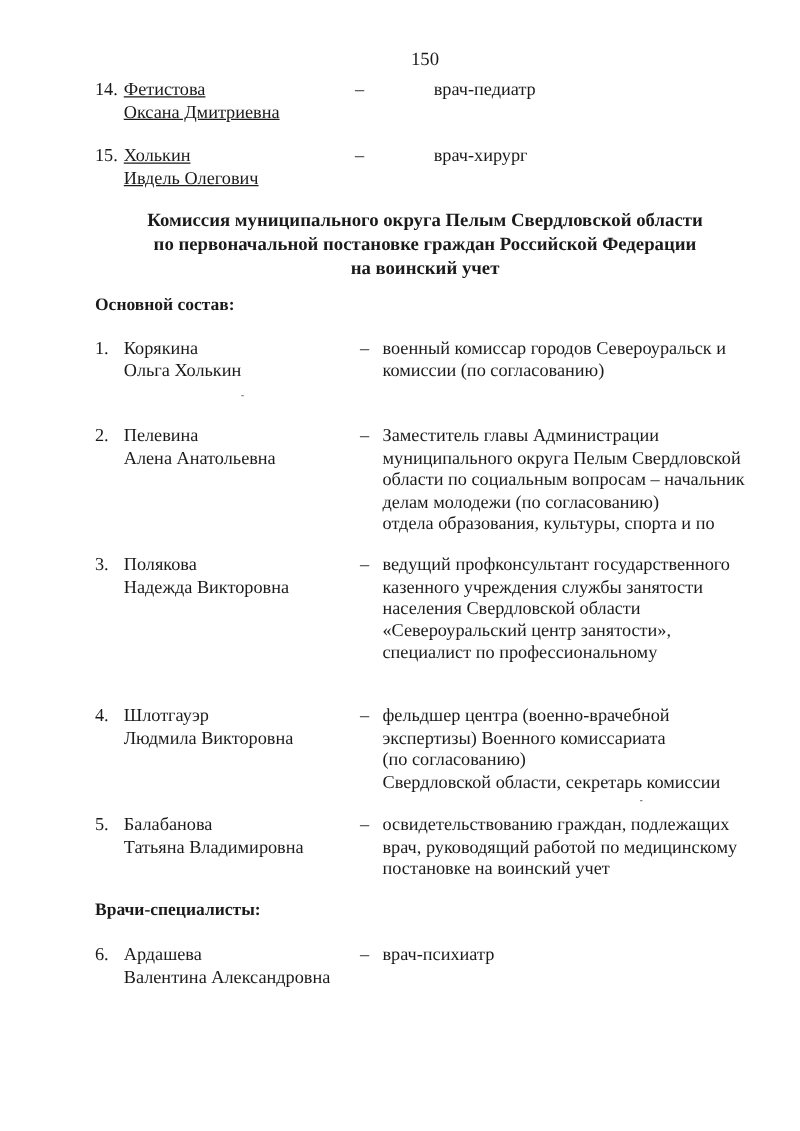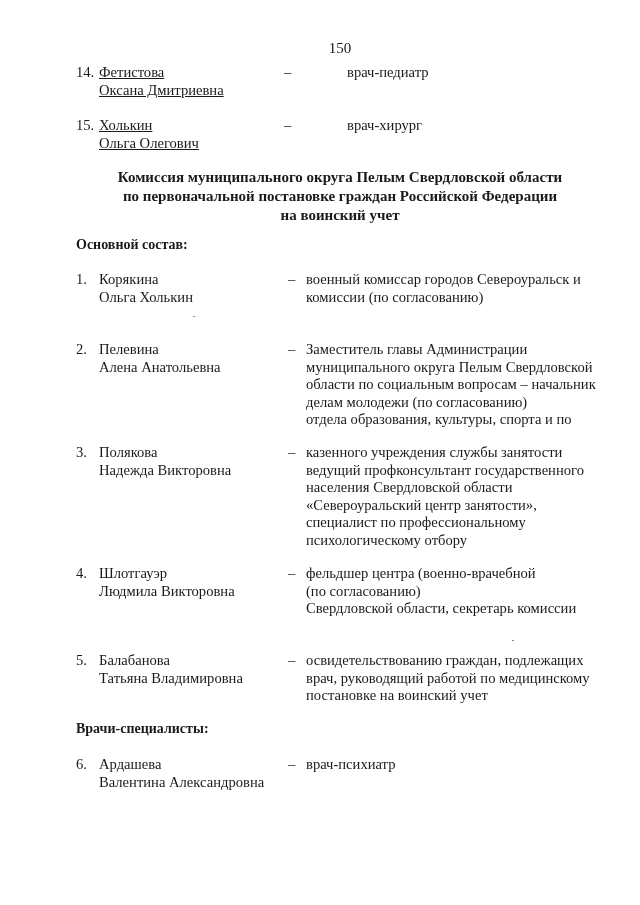--- a/index.html
+++ b/index.html
@@ -100,21 +100,21 @@
     <span class="dash">–</span>
     <div class="desc">
       <span>врач-педиатр</span>
     </div>
   </div>
 
   <div class="row early" style="top:117px;">
     <span class="num">15.</span>
     <div class="name">
       <span>Холькин</span>
-      <span>Ольга Олегович</span>
+      <span>Ивдель Олегович</span>
     </div>
     <span class="dash">–</span>
     <div class="desc">
       <span>врач-хирург</span>
     </div>
   </div>
 
   <div class="commission-title">
     <span>Комиссия муниципального округа Пелым Свердловской области</span>
     <span>по первоначальной постановке граждан Российской Федерации</span>
@@ -154,38 +154,38 @@
   </div>
 
   <div class="row" style="top:444px;">
     <span class="num">3.</span>
     <div class="name">
       <span>Полякова</span>
       <span>Надежда Викторовна</span>
     </div>
     <span class="dash">–</span>
     <div class="desc">
+      <span>ведущий профконсультант государственного</span>
       <span>казенного учреждения службы занятости</span>
-      <span>ведущий профконсультант государственного</span>
       <span>населения Свердловской области</span>
       <span>«Североуральский центр занятости»,</span>
       <span>специалист по профессиональному</span>
-      <span>психологическому отбору</span>
     </div>
   </div>
 
   <div class="row" style="top:565px;">
     <span class="num">4.</span>
     <div class="name">
       <span>Шлотгауэр</span>
       <span>Людмила Викторовна</span>
     </div>
     <span class="dash">–</span>
     <div class="desc">
       <span>фельдшер центра (военно-врачебной</span>
+      <span>экспертизы) Военного комиссариата</span>
       <span>(по согласованию)</span>
       <span>Свердловской области, секретарь комиссии</span>
     </div>
   </div>
   <div class="speck" style="top:640px;left:512px;"></div>
 
   <div class="row" style="top:652px;">
     <span class="num">5.</span>
     <div class="name">
       <span>Балабанова</span>

